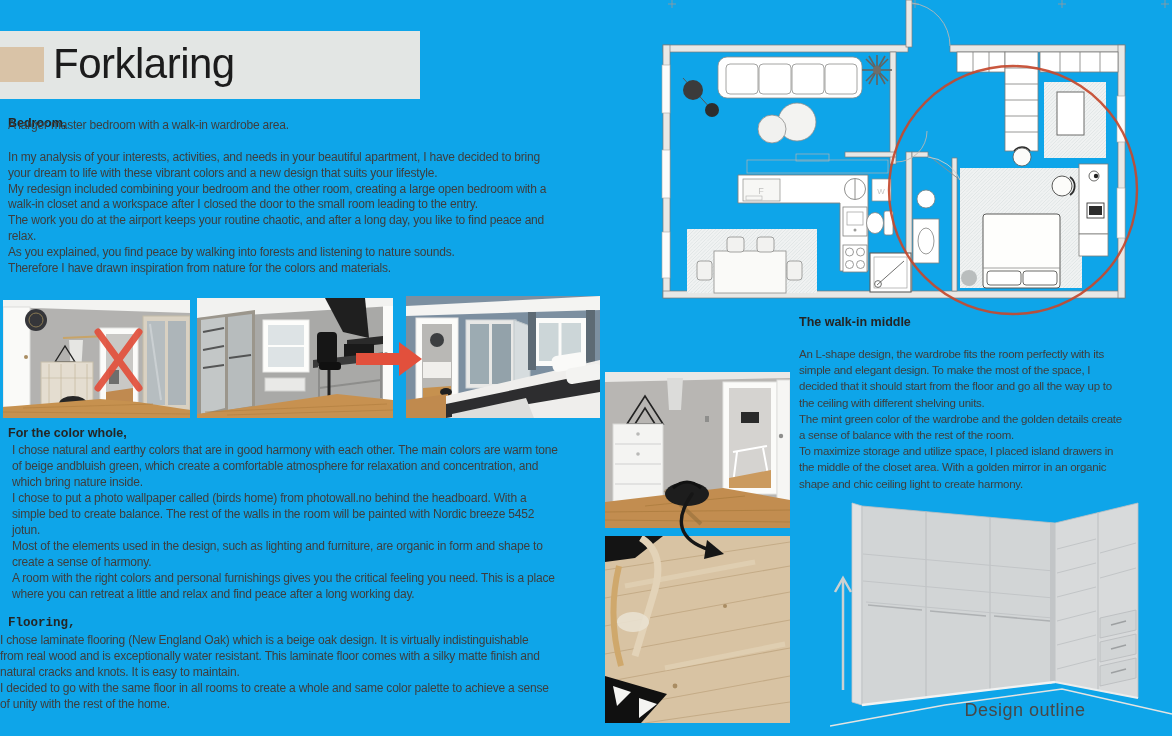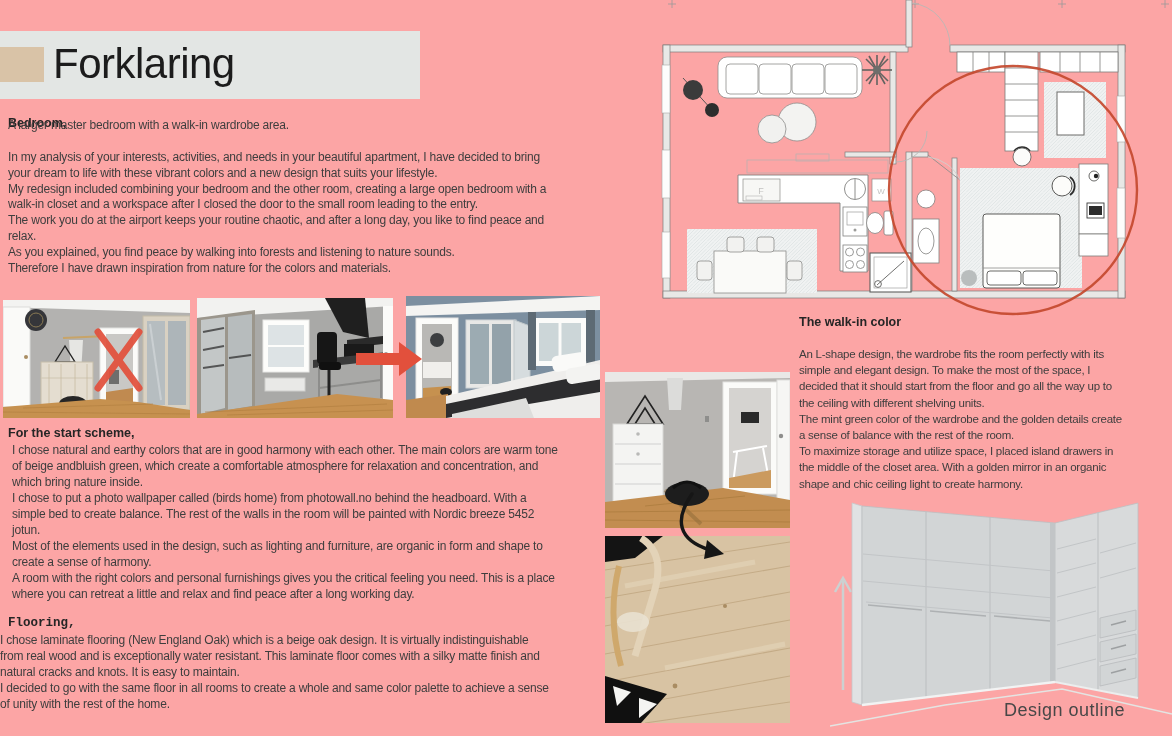--- a/index.html
+++ b/index.html
@@ -1,16 +1,16 @@
 <!DOCTYPE html>
 <html><head>
 <meta charset="utf-8">
 <style>
   html,body{margin:0;padding:0;background:#ffffff;}
-  .page{position:relative;width:1172px;height:736px;background:#fca5a5;overflow:hidden;
+  .page{position:relative;width:1172px;height:736px;background:#0ea5e9;overflow:hidden;
         font-family:"Liberation Sans",sans-serif;color:#3e3e3e;}
   .abs{position:absolute;}
   .banner{left:0;top:31px;width:420px;height:68px;background:#e3e6e4;}
   .beige-square{left:0;top:47px;width:44px;height:35px;background:#d9c3a7;}
   .page-title{left:53px;top:40px;font-size:42px;font-weight:300;letter-spacing:-0.5px;color:#1c1c1c;}
   .h{font-weight:bold;font-size:12.5px;color:#252525;}
   .body-text{font-size:12px;line-height:15.8px;letter-spacing:-0.2px;white-space:pre-line;color:#3e3e3e;width:598px;}
   .body-text-right{font-size:11.5px;line-height:16.2px;letter-spacing:-0.25px;white-space:pre-line;color:#3e3e3e;width:380px;}
   .photo{position:absolute;background:#cfcfcd;overflow:hidden;}
   .caption{font-size:18px;font-weight:300;color:#474747;letter-spacing:0.5px;text-align:center;}
@@ -29,21 +29,21 @@
   <div class="abs" style="left:8px;top:118px;font-size:12px;letter-spacing:-0.2px;text-align:center;">A larger master bedroom with a walk-in wardrobe area.</div>
   <div class="abs body-text" style="left:8px;top:150px;">In my analysis of your interests, activities, and needs in your beautiful apartment, I have decided to bring
 your dream to life with these vibrant colors and a new design that suits your lifestyle.
 My redesign included combining your bedroom and the other room, creating a large open bedroom with a
 walk-in closet and a workspace after I closed the door to the small room leading to the entry.
 The work you do at the airport keeps your routine chaotic, and after a long day, you like to find peace and
 relax.
 As you explained, you find peace by walking into forests and listening to nature sounds.
 Therefore I have drawn inspiration from nature for the colors and materials.</div>
 
-  <div class="abs h" style="left:8px;top:426px;">For the start scheme,</div>
+  <div class="abs h" style="left:8px;top:426px;">For the color whole,</div>
   <div class="abs body-text" style="left:12px;top:442px;line-height:16px;">I chose natural and earthy colors that are in good harmony with each other. The main colors are warm tone
 of beige andbluish green, which create a comfortable atmosphere for relaxation and concentration, and
 which bring nature inside.
 I chose to put a photo wallpaper called (birds home) from photowall.no behind the headboard. With a
 simple bed to create balance. The rest of the walls in the room will be painted with Nordic breeze 5452
 jotun.
 Most of the elements used in the design, such as lighting and furniture, are organic in form and shape to
 create a sense of harmony.
 A room with the right colors and personal furnishings gives you the critical feeling you need. This is a place
 where you can retreat a little and relax and find peace after a long working day.</div>
@@ -388,21 +388,21 @@
       <line x1="1060" y1="52" x2="1060" y2="72"></line>
         <line x1="1080" y1="52" x2="1080" y2="72"></line>
         <line x1="1100" y1="52" x2="1100" y2="72"></line>
       <rect x="1044" y="82" width="62" height="76" fill="url(#rug)" stroke="none"></rect>
       <rect x="1057" y="92" width="27" height="43" fill="#fff" stroke="#6b6b69" stroke-width="1"></rect>
     </g>
 
     <circle cx="1013" cy="190" r="124" fill="none" stroke="#c4492e" stroke-width="2.4" opacity="0.92"></circle>
   </svg>
 
-  <div class="abs h" style="left:799px;top:315px;">The walk-in color</div>
+  <div class="abs h" style="left:799px;top:315px;">The walk-in middle</div>
   <div class="abs body-text-right" style="left:799px;top:346px;">An L-shape design, the wardrobe fits the room perfectly with its
 simple and elegant design. To make the most of the space, I
 decided that it should start from the floor and go all the way up to
 the ceiling with different shelving units.
 The mint green color of the wardrobe and the golden details create
 a sense of balance with the rest of the room.
 To maximize storage and utilize space, I placed island drawers in
 the middle of the closet area. With a golden mirror in an organic
 shape and chic ceiling light to create harmony.</div>
 
@@ -449,15 +449,15 @@
       </g>
       <g stroke="#9da0a2" stroke-width="1.4">
         <line x1="281" y1="135" x2="296" y2="131"></line>
           <line x1="281" y1="159" x2="296" y2="155"></line>
           <line x1="281" y1="183" x2="296" y2="179"></line>
       </g>
       <line x1="32" y1="215" x2="225" y2="192" stroke="#f2f3f3" stroke-width="2.4"></line>
       <line x1="225" y1="192" x2="308" y2="208" stroke="#eceeee" stroke-width="2"></line>
     </g>
   </svg>
-  <div class="abs caption" style="left:925px;top:700px;width:200px;text-align:right;">Design outline</div>
+  <div class="abs caption" style="left:925px;top:700px;width:200px;">Design outline</div>
 
 </div>
 
 </body></html>

